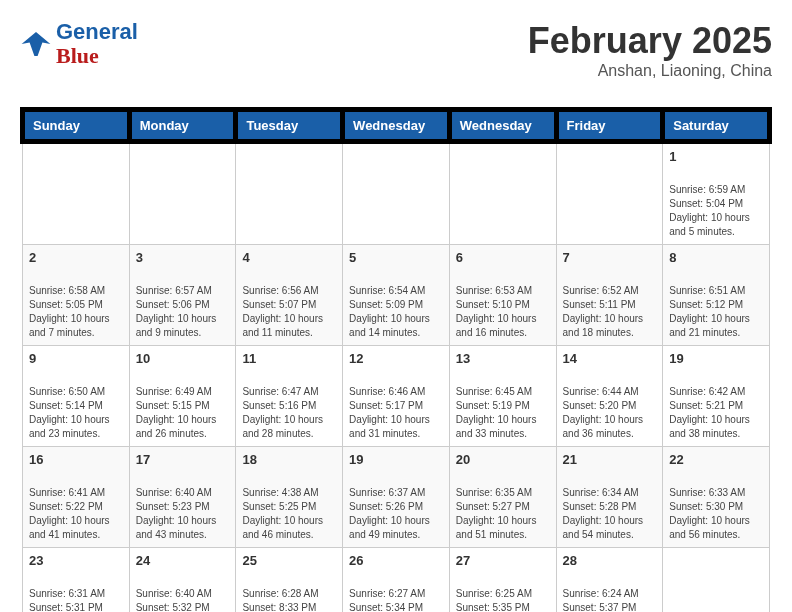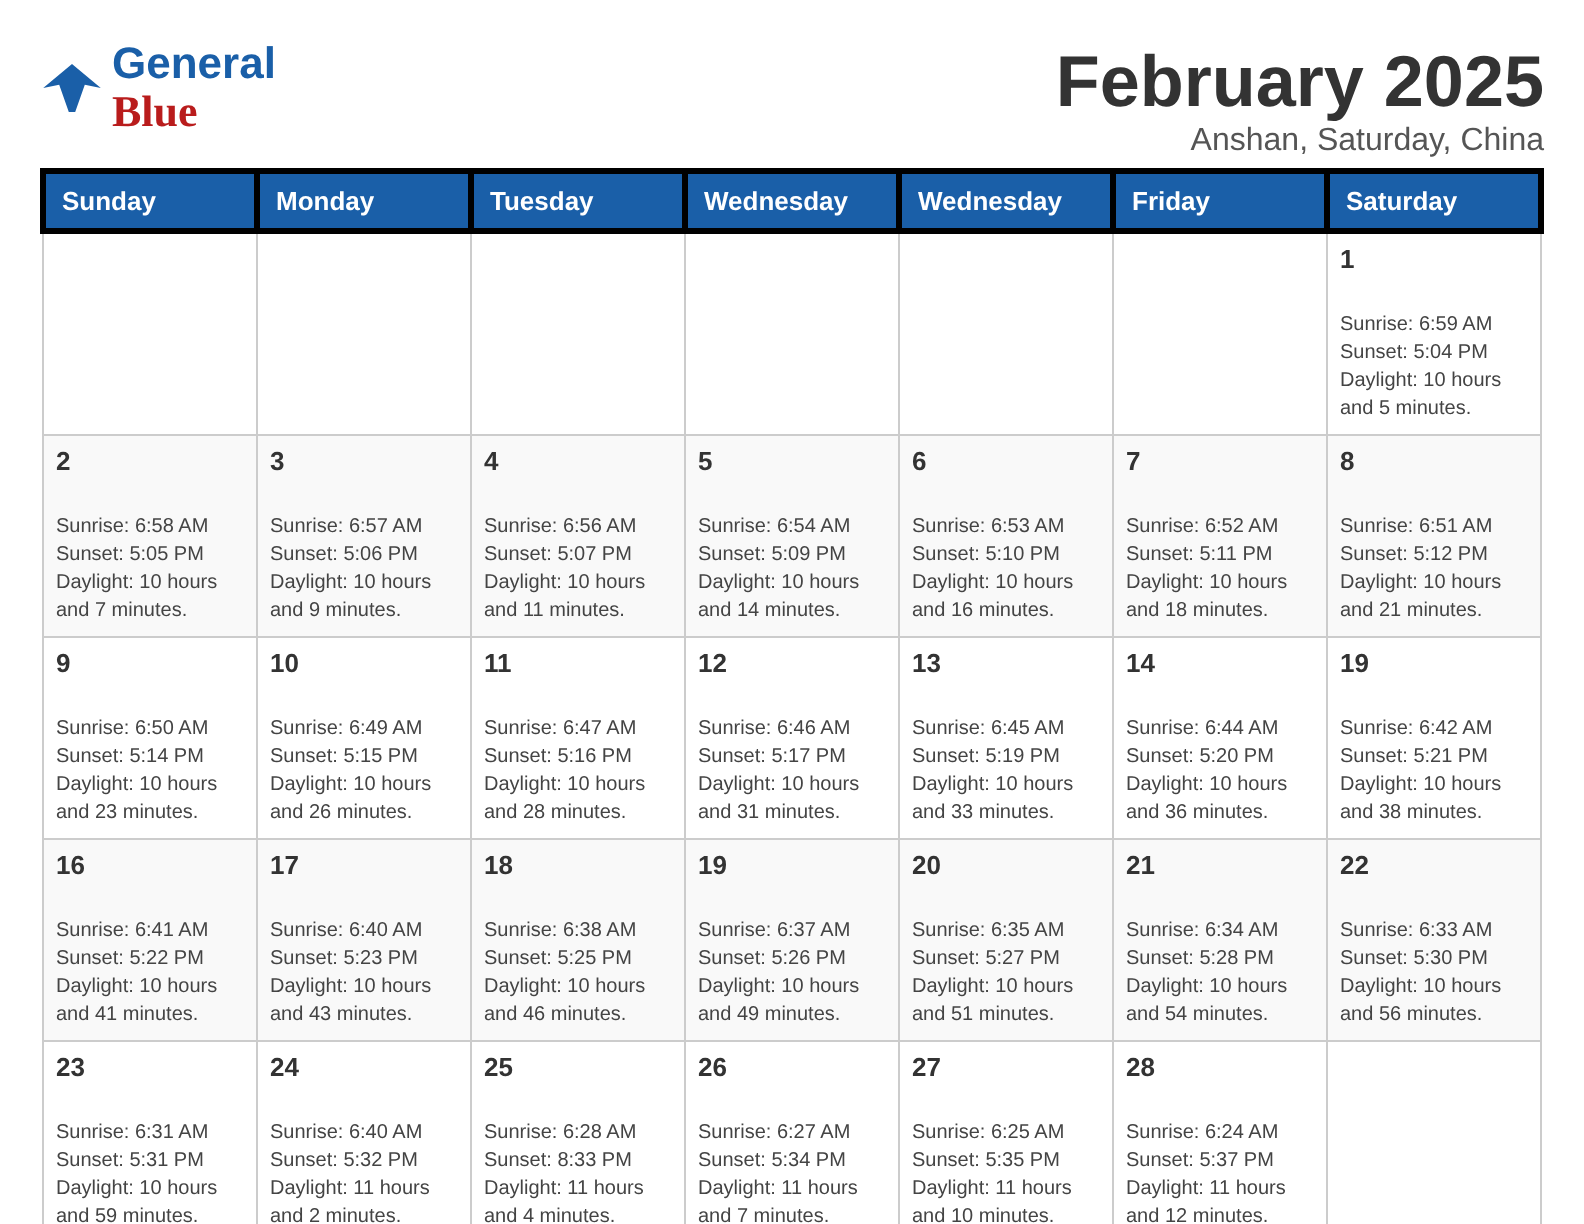--- a/index.html
+++ b/index.html
@@ -7,21 +7,21 @@
       font-family: Arial, sans-serif;
       background: #fff;
       width: 792px;
       min-height: 612px;
       padding: 20px;
     }
     .header-area {
       display: flex;
       justify-content: space-between;
       align-items: flex-start;
-      margin-bottom: 4px;
+      margin-bottom: 27px;
       gap: 44px;
     }
     .logo {
       display: flex;
       align-items: center;
       gap: 4px;
     }
     .logo-text {
       font-size: 22px;
       font-weight: bold;
@@ -52,21 +52,21 @@
       border-collapse: collapse;
       table-layout: fixed;
     }
     thead tr th {
       background-color: #1a5fa8;
       color: #fff;
       text-align: left;
       padding: 6px 8px;
       font-size: 13px;
       font-weight: bold;
-      border: 3px solid #000000;
+      border: 5px solid #000000;
     }
     tbody tr td {
       border: 1px solid #ccc;
       vertical-align: top;
       padding: 5px 6px;
       height: 95px;
       background: #fff;
     }
     tbody tr:nth-child(even) td {
       background: #f9f9f9;
@@ -96,21 +96,21 @@
     <svg class="logo-bird" viewBox="0 0 40 40" xmlns="http://www.w3.org/2000/svg">
       <polygon points="20,5 38,20 28,18 22,35 18,35 12,18 2,20" fill="#1a5fa8"></polygon>
     </svg>
     <div class="logo-text">
       <span>General</span><br>
       <span style="color:#b91c1c;font-family:Liberation Serif, serif;">Blue</span>
     </div>
   </div>
   <div class="title-area">
     <div class="calendar-title">February 2025</div>
-    <div class="calendar-subtitle">Anshan, Saturday, China</div>
+    <div class="calendar-subtitle">Anshan, Liaoning, China</div>
   </div>
 </div>
 
 <table>
   <thead>
     <tr>
     <th>Sunday</th>
         <th>Monday</th>
         <th>Tuesday</th>
         <th>Wednesday</th>
@@ -230,21 +230,21 @@
 Daylight: 10 hours and 41 minutes.</div>
         </td>
         <td>
           <span class="day-number">17</span>
           <div class="day-info">Sunrise: 6:40 AM
 Sunset: 5:23 PM
 Daylight: 10 hours and 43 minutes.</div>
         </td>
         <td>
           <span class="day-number">18</span>
-          <div class="day-info">Sunrise: 6:38 AM
+          <div class="day-info">Sunrise: 4:38 AM
 Sunset: 5:25 PM
 Daylight: 10 hours and 46 minutes.</div>
         </td>
         <td>
           <span class="day-number">19</span>
           <div class="day-info">Sunrise: 6:37 AM
 Sunset: 5:26 PM
 Daylight: 10 hours and 49 minutes.</div>
         </td>
         <td>

